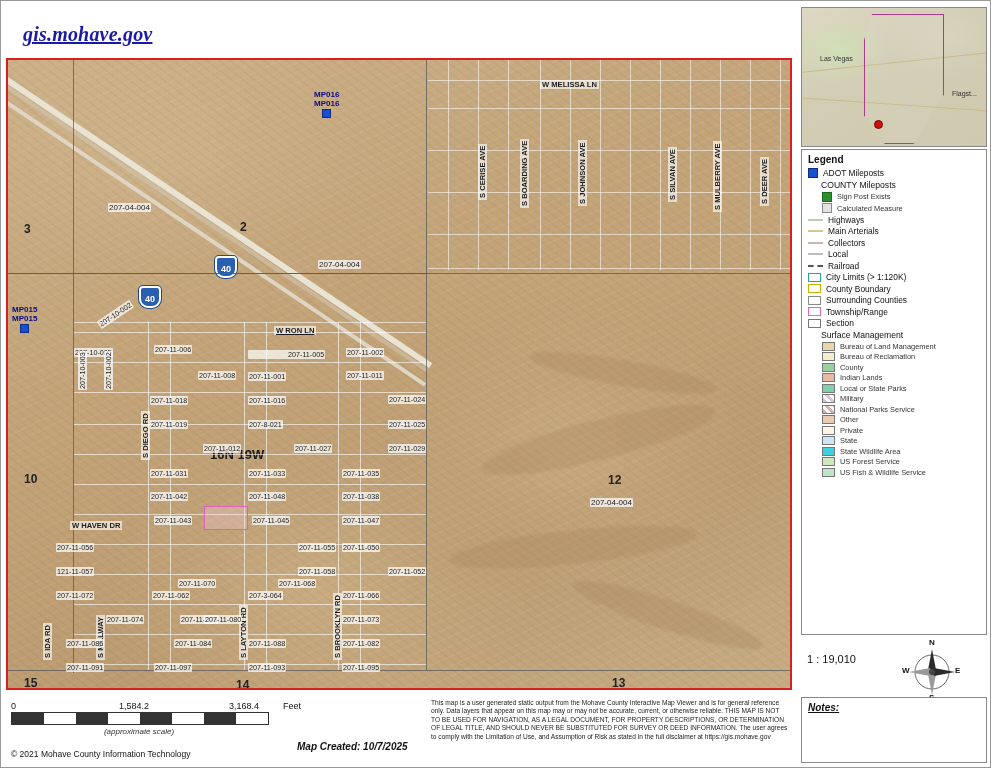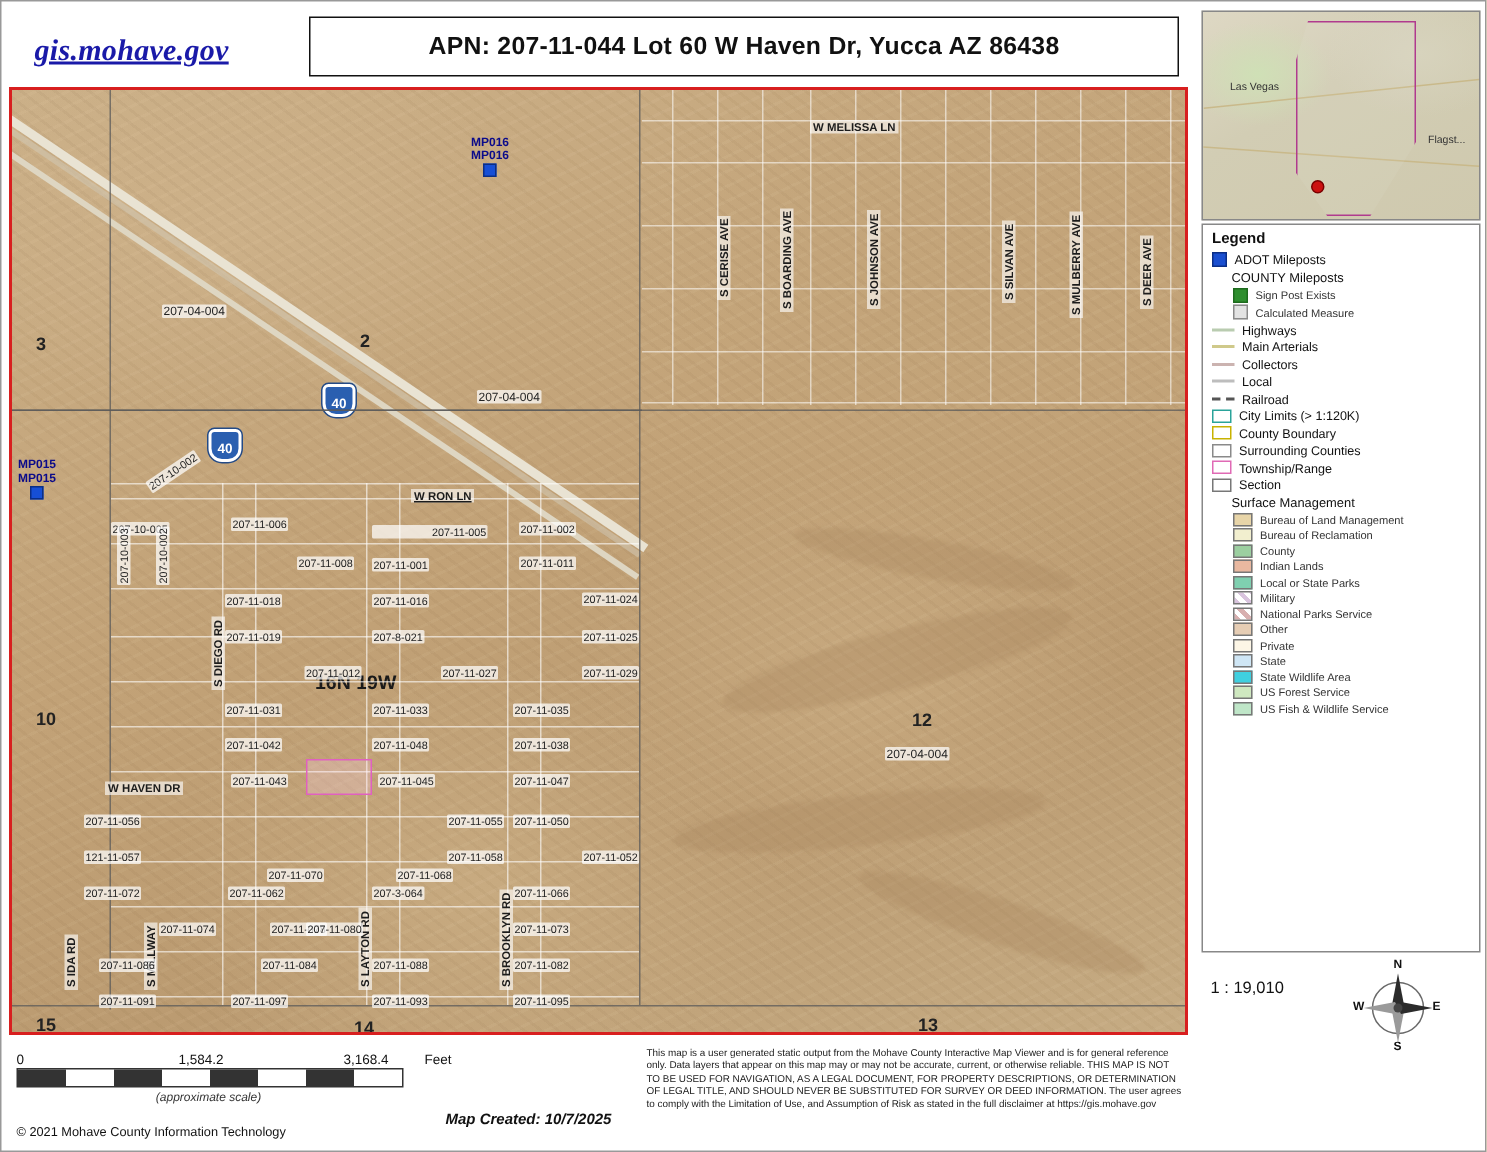--- a/index.html
+++ b/index.html
@@ -202,21 +202,20 @@
     font-size:6.6px;line-height:8.4px;color:#222;
   }
 </style>
 </head>
 <body>
 
 <div class="page">
 
   <div class="header">
     <div class="brand">gis.mohave.gov</div>
-    <div class="title-box">APN: 207-11-044  Lot 60 W Haven Dr, Yucca AZ 86438</div>
   </div>
 
   <div class="mapframe">
     <div class="terrain"></div>
 
     <div class="wash" style="left:470px;top:360px;width:240px;height:40px;transform:rotate(-14deg);"></div>
     <div class="wash" style="left:520px;top:300px;width:190px;height:26px;transform:rotate(10deg);"></div>
     <div class="wash" style="left:440px;top:470px;width:250px;height:34px;transform:rotate(-6deg);"></div>
     <div class="wash" style="left:560px;top:540px;width:200px;height:30px;transform:rotate(18deg);"></div>
 
@@ -350,21 +349,21 @@
     <div class="plabel" style="left:48px;top:483px;">207-11-056</div>
     <div class="plabel" style="left:290px;top:483px;">207-11-055</div>
     <div class="plabel" style="left:334px;top:483px;">207-11-050</div>
     <div class="plabel" style="left:48px;top:507px;">121-11-057</div>
     <div class="plabel" style="left:290px;top:507px;">207-11-058</div>
     <div class="plabel" style="left:380px;top:507px;">207-11-052</div>
     <div class="plabel" style="left:48px;top:531px;">207-11-072</div>
     <div class="plabel" style="left:144px;top:531px;">207-11-062</div>
     <div class="plabel" style="left:240px;top:531px;">207-3-064</div>
     <div class="plabel" style="left:170px;top:519px;">207-11-070</div>
-    <div class="plabel" style="left:256px;top:519px;">207-11-068</div>
+    <div class="plabel" style="left:270px;top:519px;">207-11-068</div>
     <div class="plabel" style="left:334px;top:531px;">207-11-066</div>
     <div class="plabel" style="left:98px;top:555px;">207-11-074</div>
     <div class="plabel" style="left:172px;top:555px;">207-11-078</div>
     <div class="plabel" style="left:334px;top:555px;">207-11-073</div>
     <div class="plabel" style="left:196px;top:555px;">207-11-080</div>
     <div class="plabel" style="left:334px;top:579px;">207-11-082</div>
     <div class="plabel" style="left:166px;top:579px;">207-11-084</div>
     <div class="plabel" style="left:58px;top:579px;">207-11-086</div>
     <div class="plabel" style="left:240px;top:579px;">207-11-088</div>
     <div class="plabel" style="left:334px;top:603px;">207-11-095</div>
@@ -515,20 +514,23 @@
       <polygon points="8,31 29,27 31,31 29,35" fill="#9a9a9a"></polygon>
       <polygon points="54,31 33,27 31,31 33,35" fill="#2b2b2b"></polygon>
       <circle cx="31" cy="31" r="3" fill="#444"></circle>
     </svg>
     <span style="position:absolute;left:28px;top:-3px;font-size:8px;font-weight:bold;">N</span>
     <span style="position:absolute;left:28px;top:52px;font-size:8px;font-weight:bold;">S</span>
     <span style="position:absolute;left:54px;top:25px;font-size:8px;font-weight:bold;">E</span>
     <span style="position:absolute;left:1px;top:25px;font-size:8px;font-weight:bold;">W</span>
   </div>
 
+  <div class="notes">
+    <span>Notes:</span>
+  </div>
 
   <div class="scalebar">
     <div class="sbticks">
       <span style="left:0;">0</span>
       <span style="left:108px;">1,584.2</span>
       <span style="left:218px;">3,168.4</span>
       <span style="left:272px;">Feet</span>
     </div>
     <div class="sbar" style="margin-top:1px;">
       <i style="left:0;width:32px;"></i>

